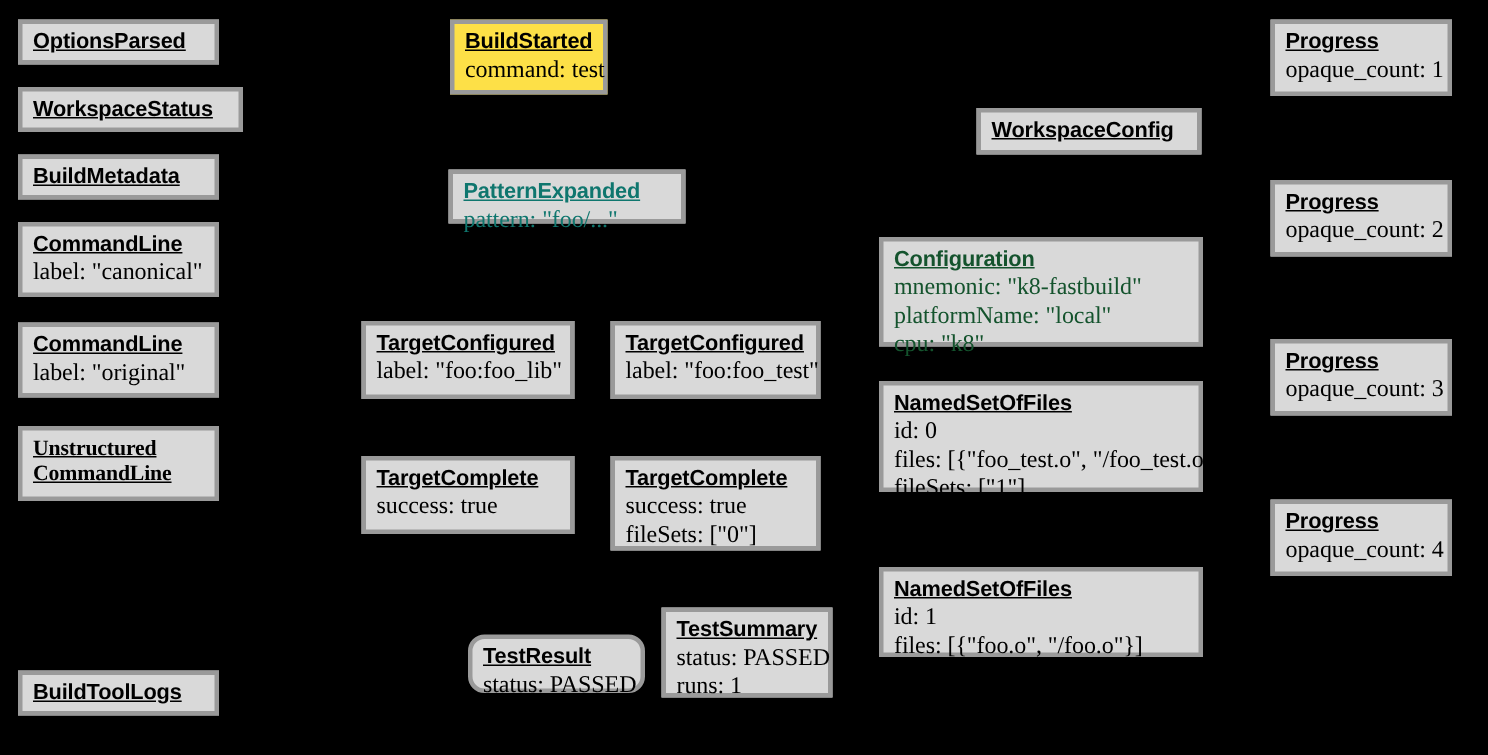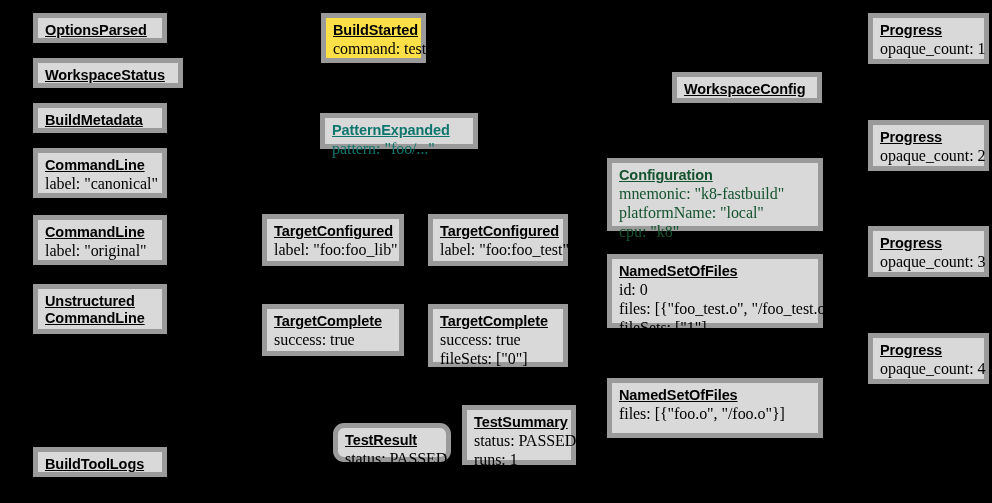--- a/index.html
+++ b/index.html
@@ -12,36 +12,36 @@
     width: 992px;
     height: 503px;
     background: #000000;
     overflow: hidden;
     font-family: "Liberation Sans", sans-serif;
   }
   .node {
     position: absolute;
     box-sizing: border-box;
     background: #d9d9d9;
-    border: 5px solid #7f1d1d;
+    border: 3px solid #7f1d1d;
     padding: 4px 7px 5px 7px;
     color: #000000;
     line-height: 1.18;
-    margin-left: 21px;
   }
   .node-title {
     font-size: 14.5px;
     font-weight: bold;
     text-decoration: underline;
     white-space: nowrap;
     letter-spacing: -0.1px;
     display: block;
   }
   .node-title.wrap {
     white-space: normal;
+    font-family: Liberation Serif, serif;
   }
   .node-fields {
     display: block;
     margin-top: 1px;
   }
   .node-field {
     display: block;
     font-size: 16px;
     font-weight: normal;
     white-space: nowrap;
@@ -145,20 +145,21 @@
       <span class="node-title">NamedSetOfFiles</span>
       <span class="node-fields">
         <span class="node-field">id: 0</span>
         <span class="node-field">files: [{"foo_test.o", "/foo_test.o"}]</span>
         <span class="node-field">fileSets: ["1"]</span>
       </span>
     </div>
     <div class="node" style="left: 586px; top: 378px; width: 216px; height: 60px; background: rgb(217, 217, 217); border-color: rgb(154, 154, 154); color: rgb(0, 0, 0);">
       <span class="node-title">NamedSetOfFiles</span>
       <span class="node-fields">
+        <span class="node-field">id: 1</span>
         <span class="node-field">files: [{"foo.o", "/foo.o"}]</span>
       </span>
     </div>
     <div class="node" style="left: 847px; top: 13px; width: 121px; height: 51px; background: rgb(217, 217, 217); border-color: rgb(154, 154, 154); color: rgb(0, 0, 0);">
       <span class="node-title">Progress</span>
       <span class="node-fields">
         <span class="node-field">opaque_count: 1</span>
       </span>
     </div>
     <div class="node" style="left: 847px; top: 120px; width: 121px; height: 51px; background: rgb(217, 217, 217); border-color: rgb(154, 154, 154); color: rgb(0, 0, 0);">

